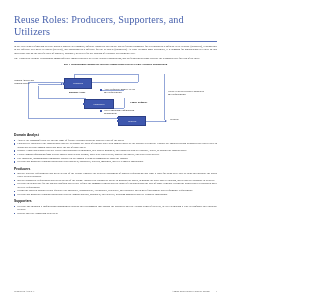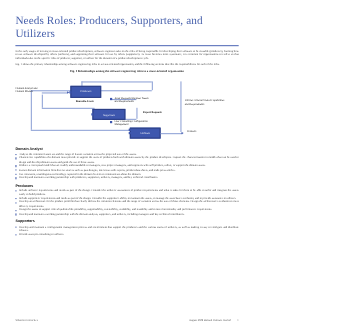--- a/index.html
+++ b/index.html
@@ -38,21 +38,21 @@
 
   .footer{position:absolute;left:14px;right:14px;bottom:7px;display:flex;justify-content:space-between;
           align-items:baseline;font-size:2.5px;color:#444;}
   .footer .right{display:flex;gap:6px;}
 </style>
 </head>
 <body>
 
 <div class="page">
 
-  <div class="title">Needs Roles: Producers, Supporters, and Utilizers</div>
+  <div class="title">Reuse Roles: Producers, Supporters, and Utilizers</div>
   <div class="rule"></div>
 
   <p class="intro">In the early stages of moving to reuse-oriented product development, software engineers take on the roles of being responsible for developing their software to be reusable (producers), learning how to use software developed by others (utilizers), and supporting their software for use by others (supporters). As reuse becomes more systematic, it is common for organizations to evolve so that individuals take on the specific roles of producer, supporter, or utilizer for the duration of a product development cycle.</p>
   <p class="caption-note">Fig. 1 shows the primary relationships among software engineering roles in a reuse-oriented organization, and the following sections describe the responsibilities for each of the roles.</p>
 
   <div class="figwrap">
     <div class="figtitle">
       <span class="ft-num">Fig. 1</span>
       <span>Relationships among the software engineering roles in a reuse-oriented organization</span>
     </div>

